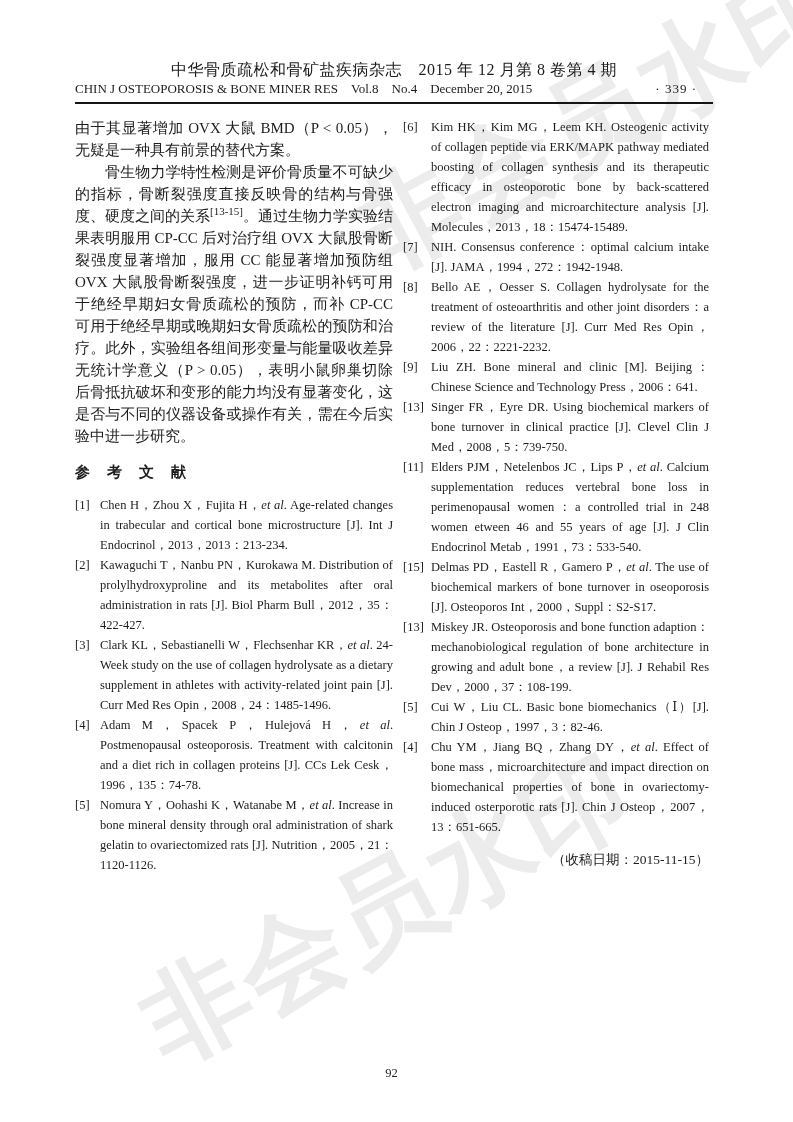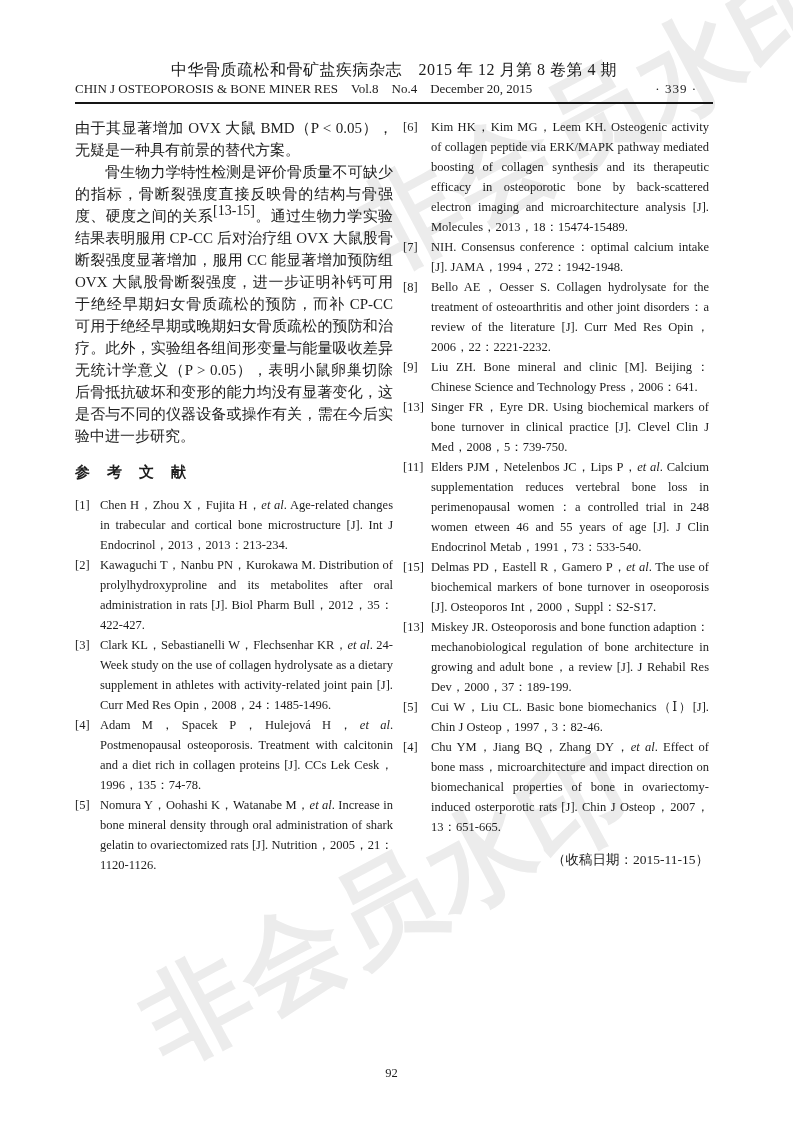--- a/index.html
+++ b/index.html
@@ -20,21 +20,21 @@
   .content { position:absolute; z-index:1; left:75px; top:62px; width:638px; }
   .h-cn { text-align:center; font-size:16px; line-height:16px; letter-spacing:0.5px; }
   .h-en-row { position:relative; font-size:13px; line-height:15px; margin-top:3px; }
   .h-page { position:absolute; right:16px; top:0; letter-spacing:1px; }
   .rule { height:2px; background:#151515; margin-top:6px; }
   .columns { display:flex; gap:10px; margin-top:13px; }
   .col-left { width:318px; }
   .col-right { width:306px; }
   p.cn { margin:0; font-size:15px; line-height:22px; text-align:justify; }
   p.cn.indented { text-indent:2em; }
-  sup.cite { font-size:14px; line-height:0; vertical-align:super; }
+  sup.cite { font-size:11px; line-height:0; vertical-align:super; }
   .refs-heading {
     margin:16px 0 13px; text-align:left; font-weight:bold; font-size:15px;
     font-family:"Liberation Sans","DejaVu Sans",sans-serif; letter-spacing:1px;
   }
   ol.refs { list-style:none; margin:0; padding:0; font-size:12.5px; line-height:20px; text-align:justify; }
   ol.refs li { position:relative; padding-left:25px; margin:0; }
   ol.refs.refs-right li { padding-left:28px; }
   .ref-num { position:absolute; left:0; top:0; }
   .received { margin-top:14px; text-align:right; font-size:13.5px; }
   .page-number { position:absolute; z-index:1; left:0; right:10px; top:1066px; text-align:center; font-size:12.5px; }
@@ -77,21 +77,21 @@
 
       <section class="col-right">
         <ol class="refs refs-right">
           <li><span class="ref-num">[6]</span><span class="ref-text">Kim HK，Kim MG，Leem KH. Osteogenic activity of collagen peptide via ERK/MAPK pathway mediated boosting of collagen synthesis and its therapeutic efficacy in osteoporotic bone by back-scattered electron imaging and microarchitecture analysis [J]. Molecules，2013，18：15474-15489.</span></li>
           <li><span class="ref-num">[7]</span><span class="ref-text">NIH. Consensus conference：optimal calcium intake [J]. JAMA，1994，272：1942-1948.</span></li>
           <li><span class="ref-num">[8]</span><span class="ref-text">Bello AE，Oesser S. Collagen hydrolysate for the treatment of osteoarthritis and other joint disorders：a review of the literature [J]. Curr Med Res Opin，2006，22：2221-2232.</span></li>
           <li><span class="ref-num">[9]</span><span class="ref-text">Liu ZH. Bone mineral and clinic [M]. Beijing：Chinese Science and Technology Press，2006：641.</span></li>
           <li><span class="ref-num">[13]</span><span class="ref-text">Singer FR，Eyre DR. Using biochemical markers of bone turnover in clinical practice [J]. Clevel Clin J Med，2008，5：739-750.</span></li>
           <li><span class="ref-num">[11]</span><span class="ref-text">Elders PJM，Netelenbos JC，Lips P，<i>et al</i>. Calcium supplementation reduces vertebral bone loss in perimenopausal women：a controlled trial in 248 women etween 46 and 55 years of age [J]. J Clin Endocrinol Metab，1991，73：533-540.</span></li>
           <li><span class="ref-num">[15]</span><span class="ref-text">Delmas PD，Eastell R，Gamero P，<i>et al</i>. The use of biochemical markers of bone turnover in oseoporosis [J]. Osteoporos Int，2000，Suppl：S2-S17.</span></li>
-          <li><span class="ref-num">[13]</span><span class="ref-text">Miskey JR. Osteoporosis and bone function adaption：mechanobiological regulation of bone architecture in growing and adult bone，a review [J]. J Rehabil Res Dev，2000，37：189-199.</span></li>
+          <li><span class="ref-num">[13]</span><span class="ref-text">Miskey JR. Osteoporosis and bone function adaption：mechanobiological regulation of bone architecture in growing and adult bone，a review [J]. J Rehabil Res Dev，2000，37：108-199.</span></li>
           <li><span class="ref-num">[5]</span><span class="ref-text">Cui W，Liu CL. Basic bone biomechanics（Ⅰ）[J]. Chin J Osteop，1997，3：82-46.</span></li>
           <li><span class="ref-num">[4]</span><span class="ref-text">Chu YM，Jiang BQ，Zhang DY，<i>et al</i>. Effect of bone mass，microarchitecture and impact direction on biomechanical properties of bone in ovariectomy-induced osterporotic rats [J]. Chin J Osteop，2007，13：651-665.</span></li>
         </ol>
         <div class="received">（收稿日期：2015-11-15）</div>
       </section>
 
     </main>
   </div>
 
   <div class="page-number">92</div>

